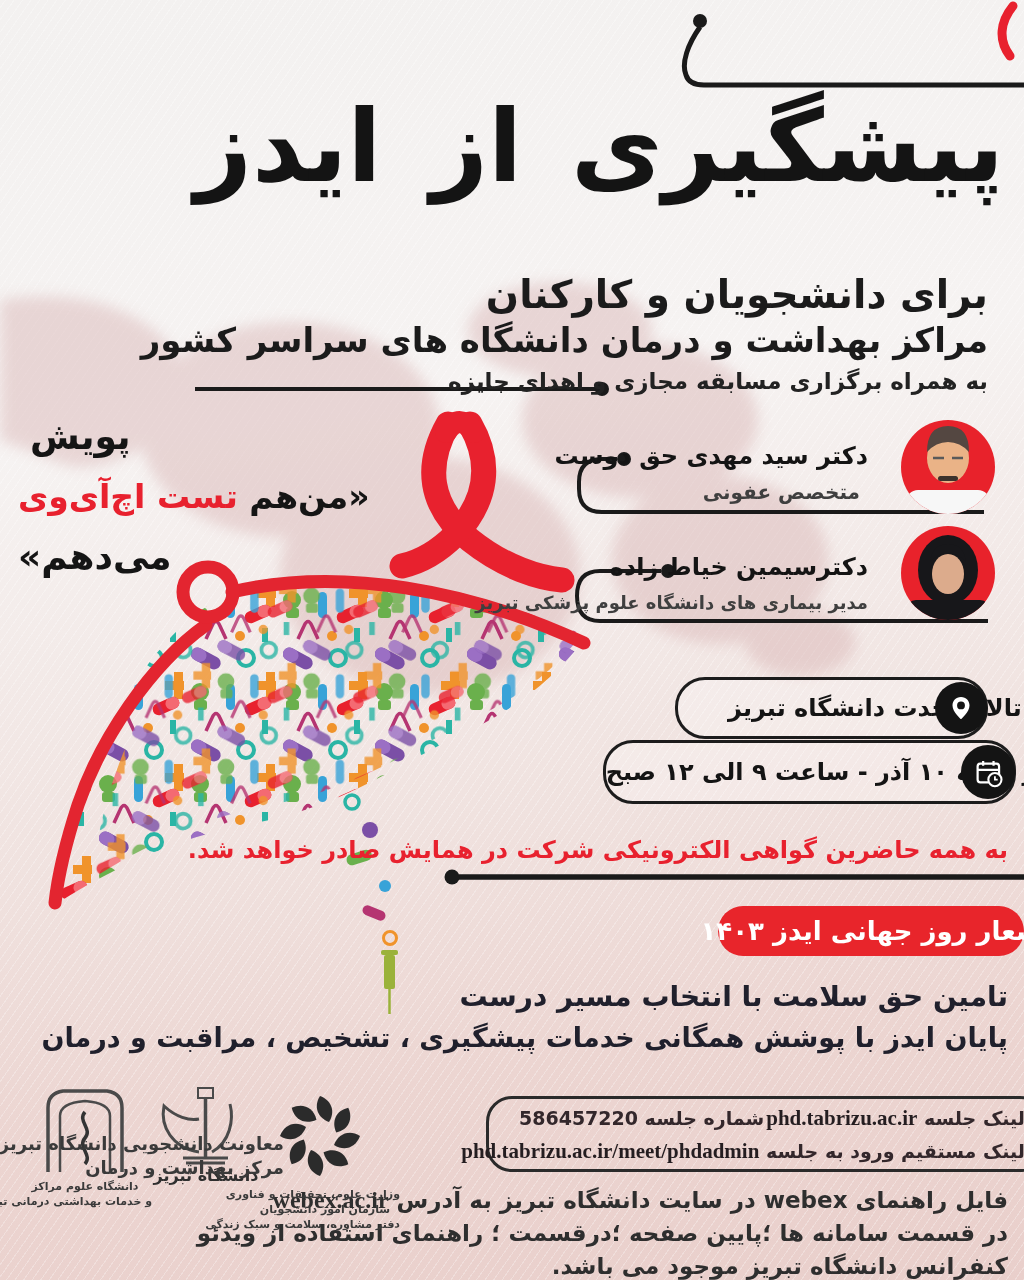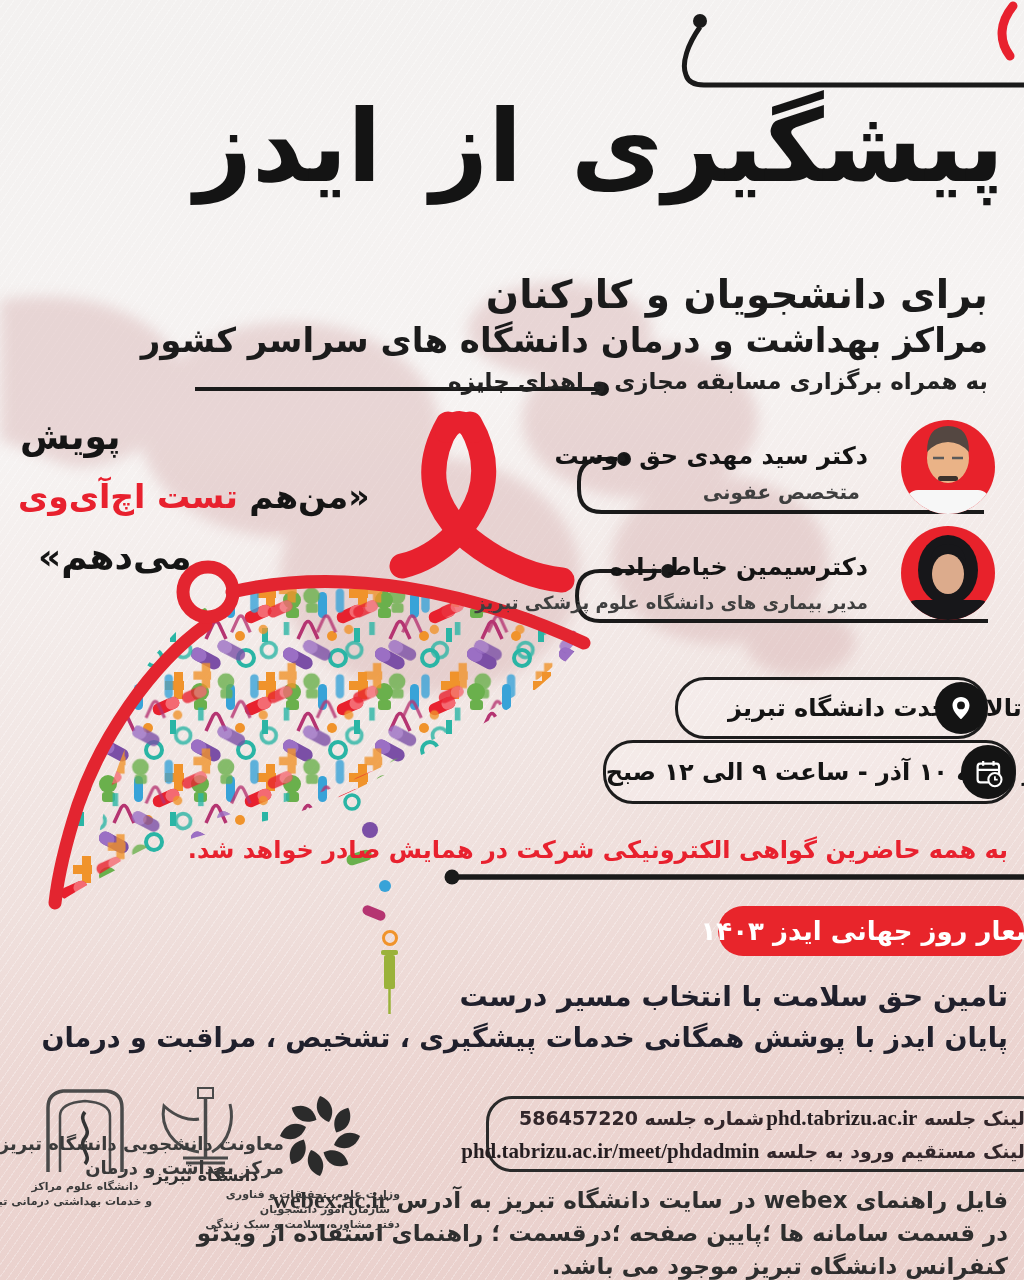--- a/index.html
+++ b/index.html
@@ -13,24 +13,24 @@
   .abs{position:absolute;}
   .z2{z-index:2;}
   svg.deco{position:absolute;inset:0;z-index:1;}
   .rtl{direction:rtl;unicode-bidi:isolate;}
   .kicker{top:24px;right:34px;font-size:37px;font-weight:bold;color:#e8212e;white-space:nowrap;}
   .title{top:88px;right:20px;font-size:100px;font-weight:bold;color:#141414;white-space:nowrap;word-spacing:14px;}
   .aud1{top:272px;right:36px;font-size:39px;font-weight:bold;color:#1b1b1b;white-space:nowrap;}
   .aud2{top:320px;right:36px;font-size:34px;font-weight:bold;color:#1b1b1b;white-space:nowrap;}
   .contest{top:368px;right:36px;font-size:23px;font-weight:bold;color:#222;white-space:nowrap;}
   .campaign{top:416px;left:18px;width:402px;display:flex;flex-direction:column;align-items:flex-end;row-gap:20px;}
-  .campaign .w1{font-size:36px;font-weight:bold;color:#151515;letter-spacing:5px;margin-left:2px;margin-right:14px;}
+  .campaign .w1{font-size:36px;font-weight:bold;color:#151515;letter-spacing:5px;margin-left:12px;margin-right:14px;}
   .campaign .w2{font-size:33px;font-weight:bold;color:#151515;white-space:nowrap;}
   .campaign .hl{color:#e8212e;}
-  .campaign .w3{font-size:36px;font-weight:bold;color:#151515;margin-right:10px;margin-left:20px;}
+  .campaign .w3{font-size:36px;font-weight:bold;color:#151515;margin-right:10px;}
   .spk-name{font-size:24px;font-weight:bold;color:#141414;white-space:nowrap;}
   .spk-role{font-weight:600;color:#3f3f3f;white-space:nowrap;}
   .infobox{border:3px solid #1c1c1c;border-radius:30px;display:flex;align-items:center;background:rgba(255,255,255,.25);}
   .infobox .txt{font-weight:bold;color:#141414;white-space:nowrap;width:100%;text-align:center;}
   .icbubble{position:absolute;right:-2px;top:50%;transform:translateY(-50%);background:#141414;border-radius:50%;display:flex;align-items:center;justify-content:center;}
   .cert{top:836px;right:16px;font-size:24px;font-weight:bold;color:#e8212e;white-space:nowrap;}
   .badge{top:906px;left:718px;width:306px;height:50px;background:#e8252b;border-radius:25px;display:flex;align-items:center;justify-content:center;color:#fff;font-size:26px;font-weight:bold;white-space:nowrap;}
   .slog1{top:980px;right:16px;font-size:28px;font-weight:bold;color:#20202c;white-space:nowrap;}
   .slog2{top:1022px;right:16px;font-size:27px;font-weight:bold;color:#20202c;white-space:nowrap;}
   .meetbox{top:1096px;left:486px;width:560px;height:76px;border:3px solid #2a2a2a;border-radius:26px;box-sizing:border-box;padding:7px 18px 5px 30px;display:flex;flex-direction:column;justify-content:space-between;}

